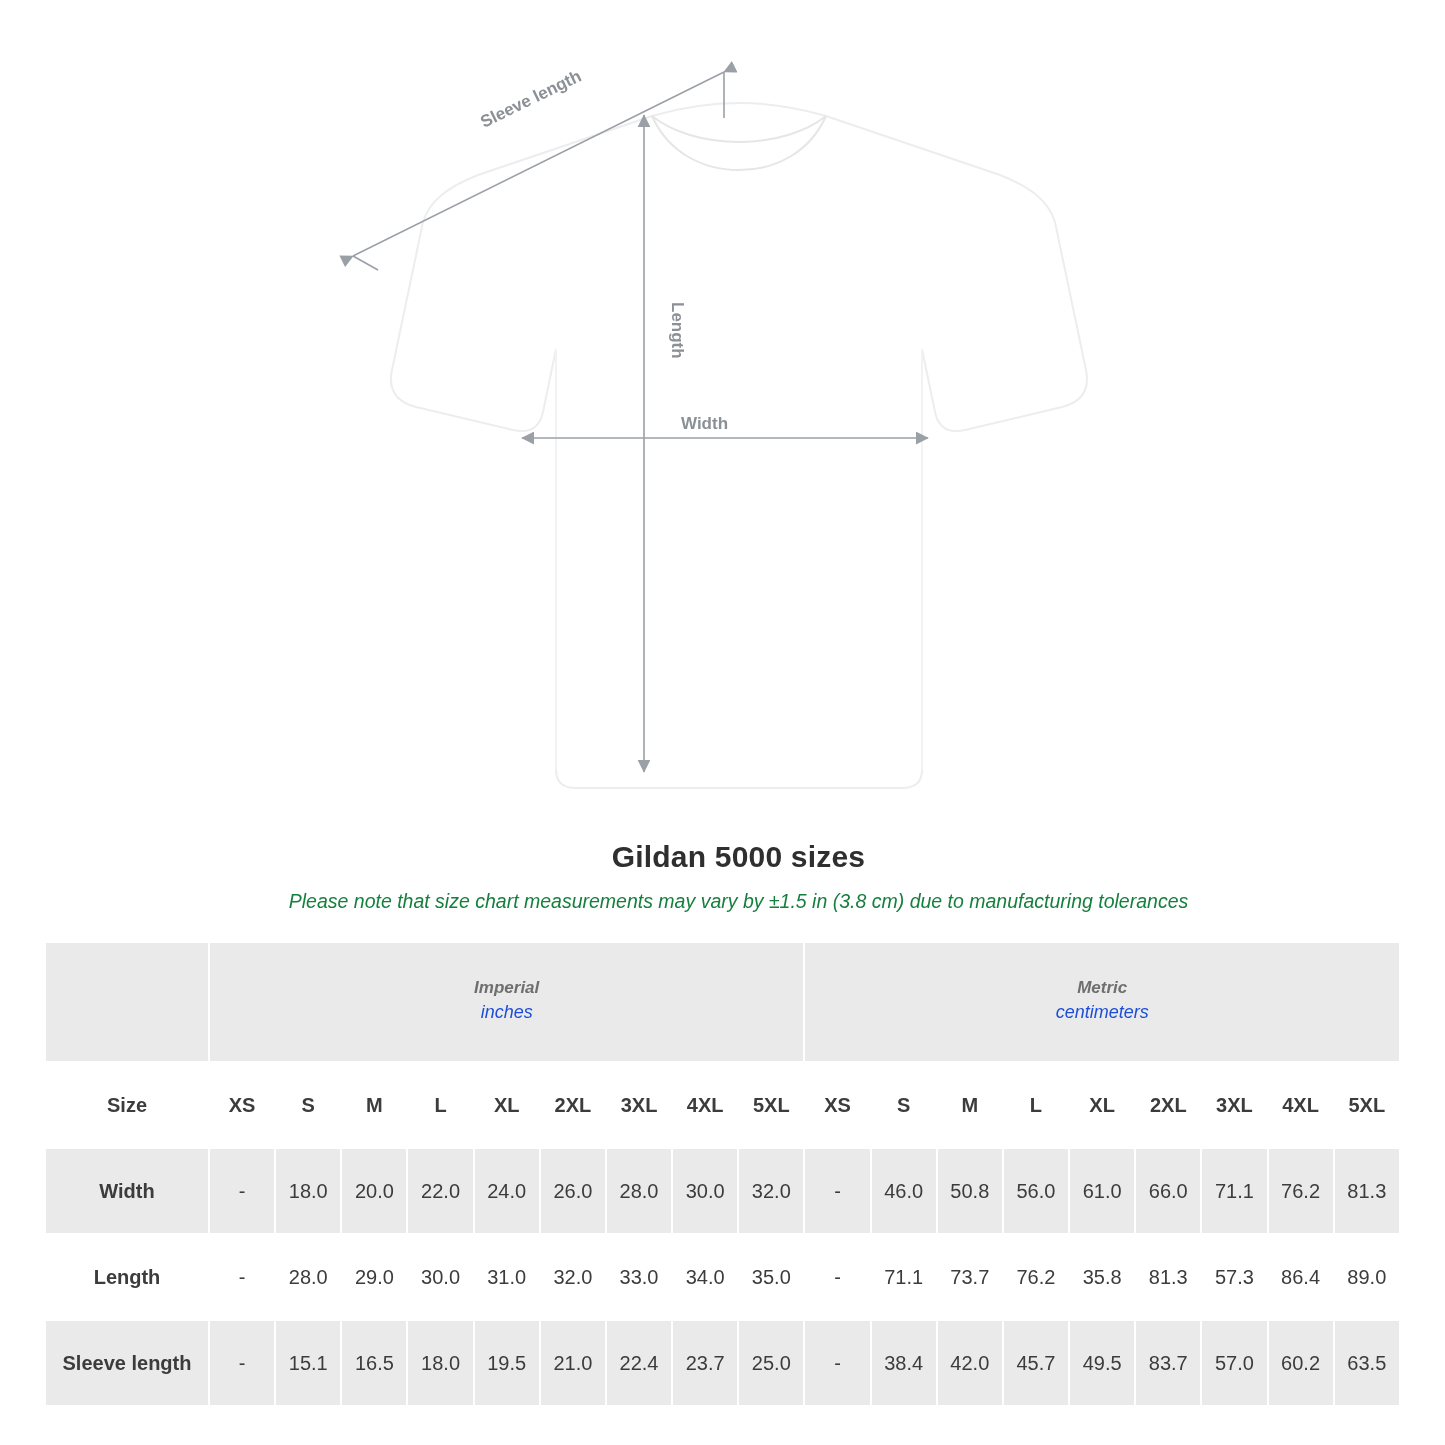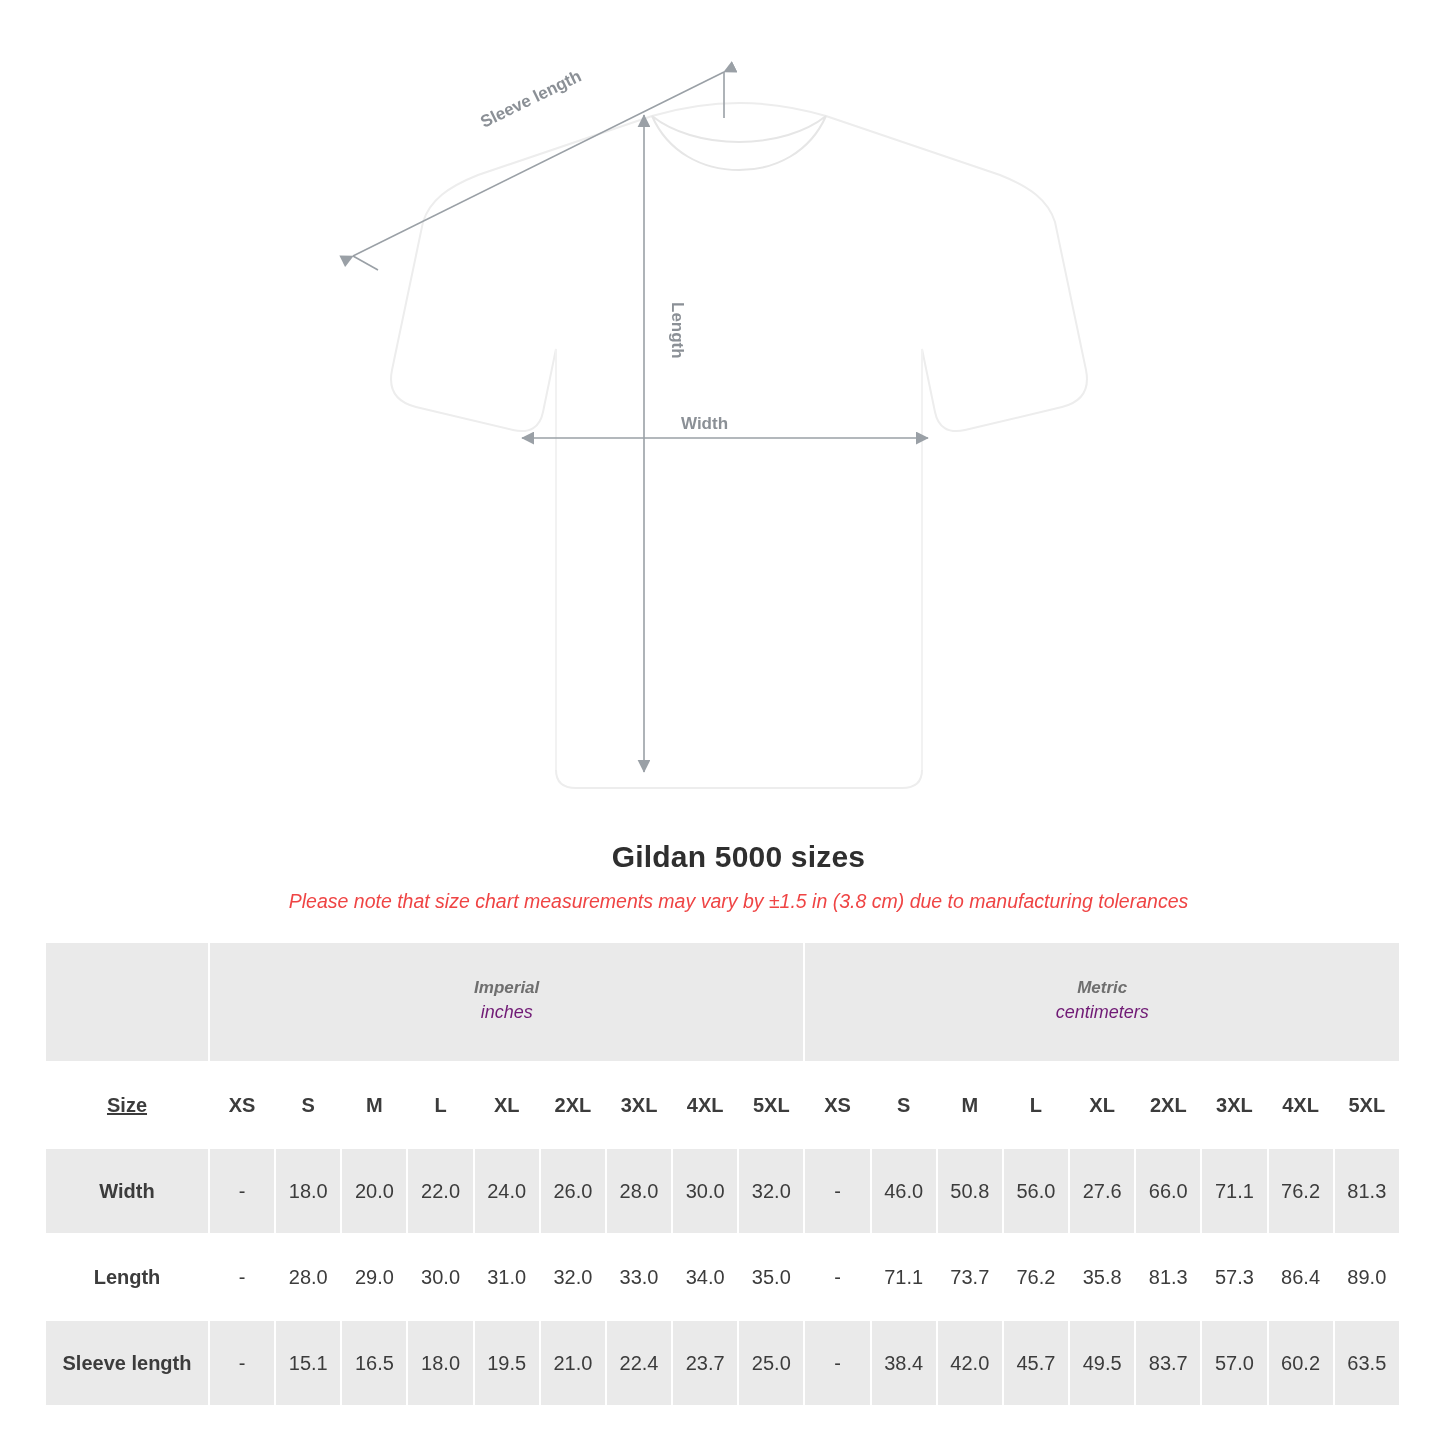--- a/index.html
+++ b/index.html
@@ -41,21 +41,21 @@
   .chart-title {
     font-size: 30px;
     font-weight: bold;
     color: #2f2f2f;
     letter-spacing: 0.2px;
   }
   .chart-note {
     margin-top: 16px;
     font-size: 19.5px;
     font-style: italic;
-    color: #ef4444;
+    color: #15803d;
   }
 
   
   .table-wrap {
     margin-top: 28px;
     padding: 0 44px;
   }
   table.size-table {
     width: 100%;
     border-collapse: collapse;
@@ -76,33 +76,32 @@
   .unit-name {
     font-size: 17px;
     font-style: italic;
     font-weight: bold;
     color: #6f6f6f;
     line-height: 1.25;
   }
   .unit-sub {
     font-size: 18px;
     font-style: italic;
-    color: #701a75;
+    color: #1d4ed8;
     line-height: 1.6;
   }
   .row-size td {
     height: 84px;
     background: #ffffff;
     font-weight: bold;
     font-size: 20px;
     color: #3c3c3c;
   }
   .row-size td.first-col {
     font-weight: bold;
-    text-decoration: underline;
   }
   .row-alt td {
     background: #eaeaea;
     height: 84px;
   }
   .row-plain td {
     background: #ffffff;
     height: 84px;
   }
   td.first-col {
@@ -233,21 +232,21 @@
             <td>22.0</td>
             <td>24.0</td>
             <td>26.0</td>
             <td>28.0</td>
             <td>30.0</td>
             <td>32.0</td>
             <td>-</td>
             <td>46.0</td>
             <td>50.8</td>
             <td>56.0</td>
-            <td>27.6</td>
+            <td>61.0</td>
             <td>66.0</td>
             <td>71.1</td>
             <td>76.2</td>
             <td>81.3</td>
           </tr>
           <tr class="row-plain">
             <td class="first-col">Length</td>
             <td>-</td>
             <td>28.0</td>
             <td>29.0</td>

